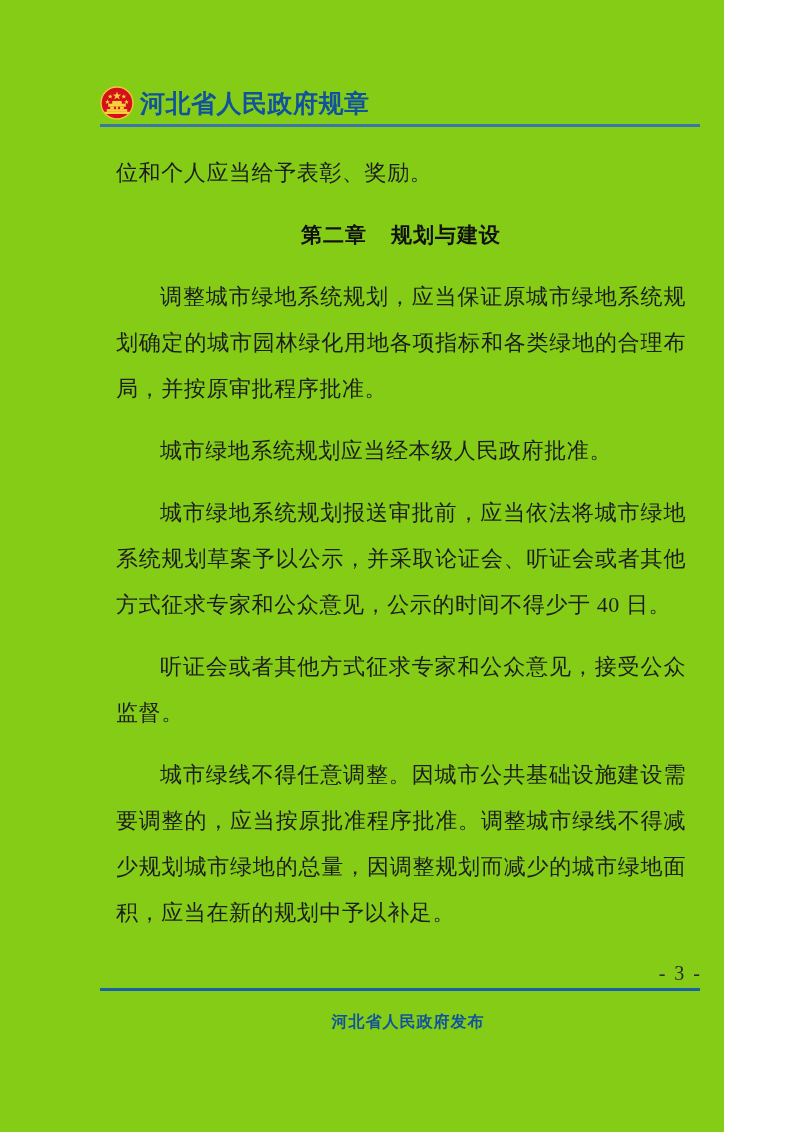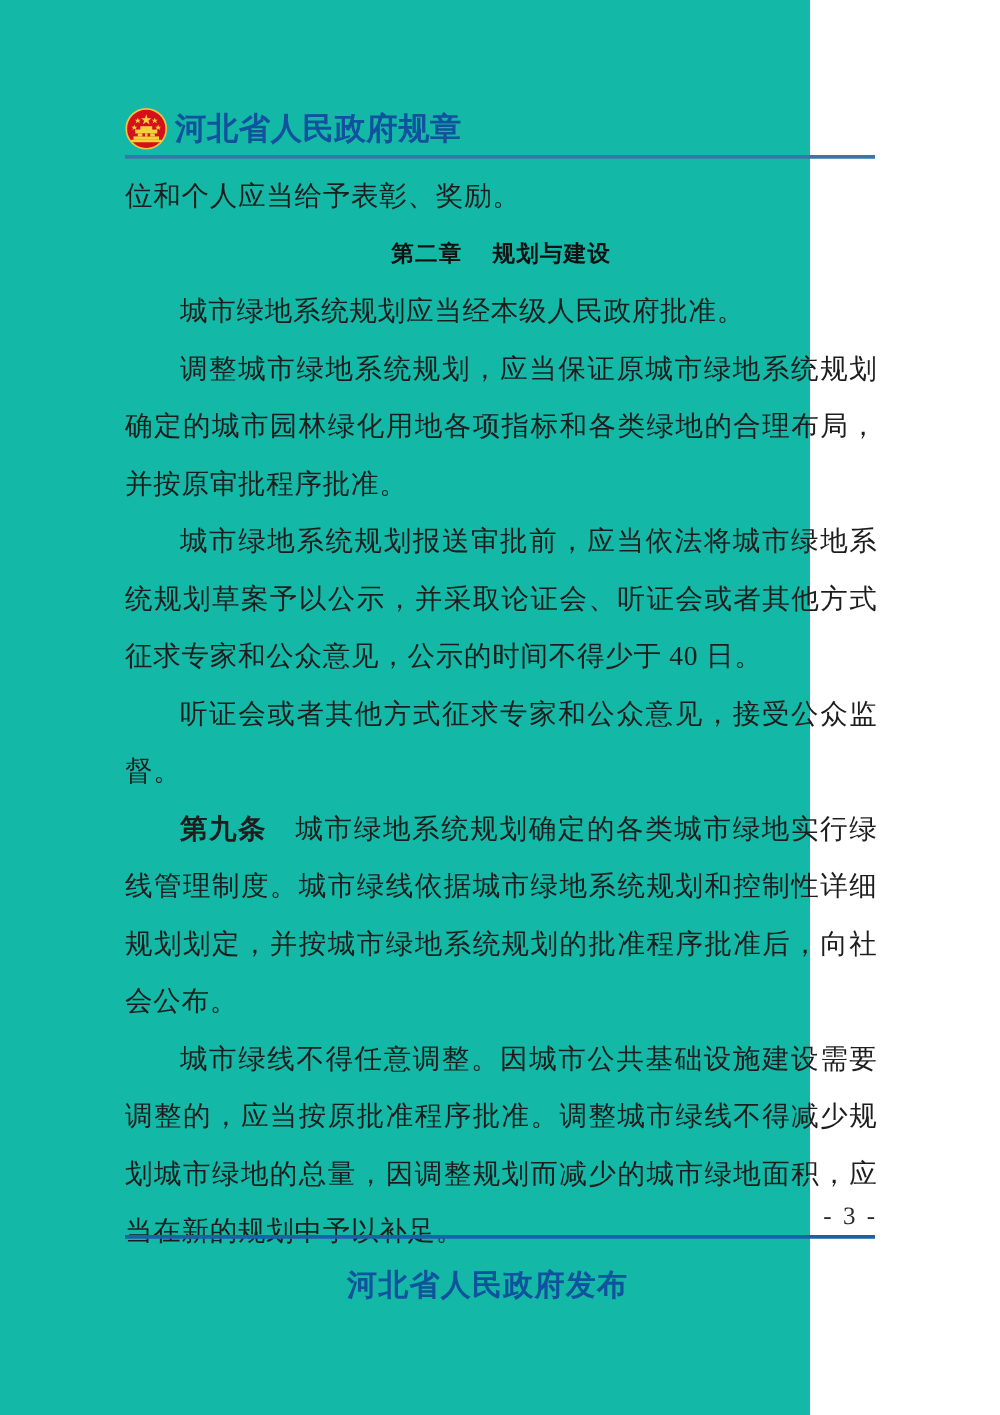--- a/index.html
+++ b/index.html
@@ -12,23 +12,23 @@
     height: 1132px;
     position: relative;
     font-family: "Liberation Serif", serif;
     color: #1a1a1a;
     overflow: hidden;
   }
 
   .page {
     position: absolute;
     inset: 0;
-    width: 648px;
+    width: 724px;
     height: 1132px;
-    background: #14b8a6;
+    background: #84cc16;
   }
 
   
   .header {
     position: absolute;
     left: 100px;
     top: 82px;
     width: 600px;
     height: 42px;
     display: flex;
@@ -62,21 +62,21 @@
 
   
   .content {
     position: absolute;
     left: 100px;
     top: 134px;
     width: 602px;
   }
 
   p.para {
-    margin: 0;
+    margin: 16px;
     font-size: 22px;
     line-height: 46px;
     text-align: justify;
     text-justify: inter-ideograph;
     font-family: "Liberation Serif", serif;
     letter-spacing: 0.6px;
     color: #1d1d1d;
   }
   p.indent {
     text-indent: 44px;
@@ -93,21 +93,21 @@
   }
   .article-gap {
     display: inline-block;
     width: 22px;
   }
 
   .chapter-heading {
     margin: 0;
     font-family: "Liberation Sans", sans-serif;
     font-weight: bold;
-    font-size: 18px;
+    font-size: 21px;
     line-height: 46px;
     text-align: center;
     letter-spacing: 1px;
     color: #111111;
   }
   .chapter-gap {
     display: inline-block;
     width: 24px;
   }
 
@@ -128,27 +128,27 @@
   .footer-rule {
     position: absolute;
     left: 100px;
     top: 988px;
     width: 600px;
     height: 3px;
     background: #1a62a8;
   }
   .footer-text {
     position: absolute;
-    left: 90px;
+    left: 108px;
     top: 1012px;
     width: 600px;
     text-align: center;
     font-family: "Liberation Sans", sans-serif;
     font-weight: bold;
-    font-size: 24px;
+    font-size: 16px;
     letter-spacing: 1px;
     color: #10529d;
   }
 </style>
 </head>
 <body>
 
 <div class="page">
 
   <div class="header">
@@ -172,29 +172,28 @@
   </div>
   <div class="header-rule"></div>
 
   <div class="content">
 
     <p class="para noindent">位和个人应当给予表彰、奖励。</p>
 
     <p class="chapter-heading"><span>第二章</span><span class="chapter-gap"></span><span>规划与建设</span></p>
 
 
+    <p class="para indent">调整城市绿地系统规划，应当保证原城市绿地系统规划确定的城市园林绿化用地各项指标和各类绿地的合理布局，并按原审批程序批准。</p>
+
     <p class="para indent">城市绿地系统规划应当经本级人民政府批准。</p>
 
-    <p class="para indent">调整城市绿地系统规划，应当保证原城市绿地系统规划确定的城市园林绿化用地各项指标和各类绿地的合理布局，并按原审批程序批准。</p>
-
     <p class="para indent">城市绿地系统规划报送审批前，应当依法将城市绿地系统规划草案予以公示，并采取论证会、听证会或者其他方式征求专家和公众意见，公示的时间不得少于 40 日。</p>
 
     <p class="para indent">听证会或者其他方式征求专家和公众意见，接受公众监督。</p>
 
-    <p class="para indent"><span class="article-no">第九条</span><span class="article-gap"></span><span>城市绿地系统规划确定的各类城市绿地实行绿线管理制度。城市绿线依据城市绿地系统规划和控制性详细规划划定，并按城市绿地系统规划的批准程序批准后，向社会公布。</span></p>
 
     <p class="para indent">城市绿线不得任意调整。因城市公共基础设施建设需要调整的，应当按原批准程序批准。调整城市绿线不得减少规划城市绿地的总量，因调整规划而减少的城市绿地面积，应当在新的规划中予以补足。</p>
 
   </div>
 
   <div class="page-number">- 3 -</div>
 
   <div class="footer-rule"></div>
   <div class="footer-text">河北省人民政府发布</div>
 

